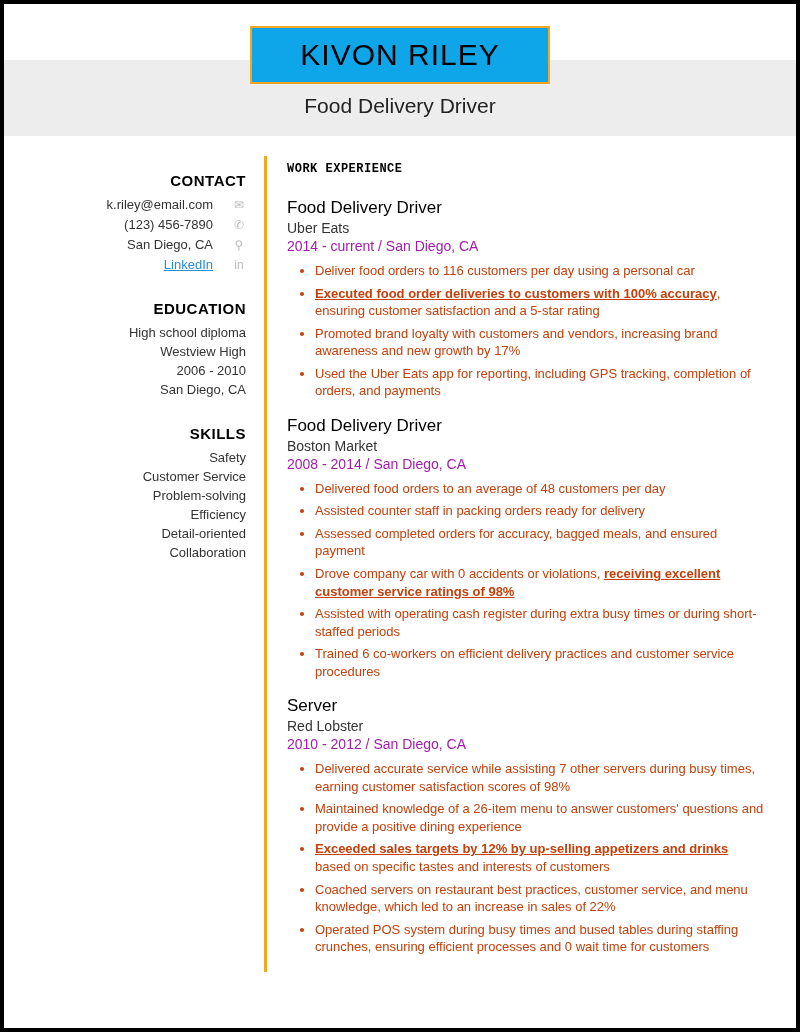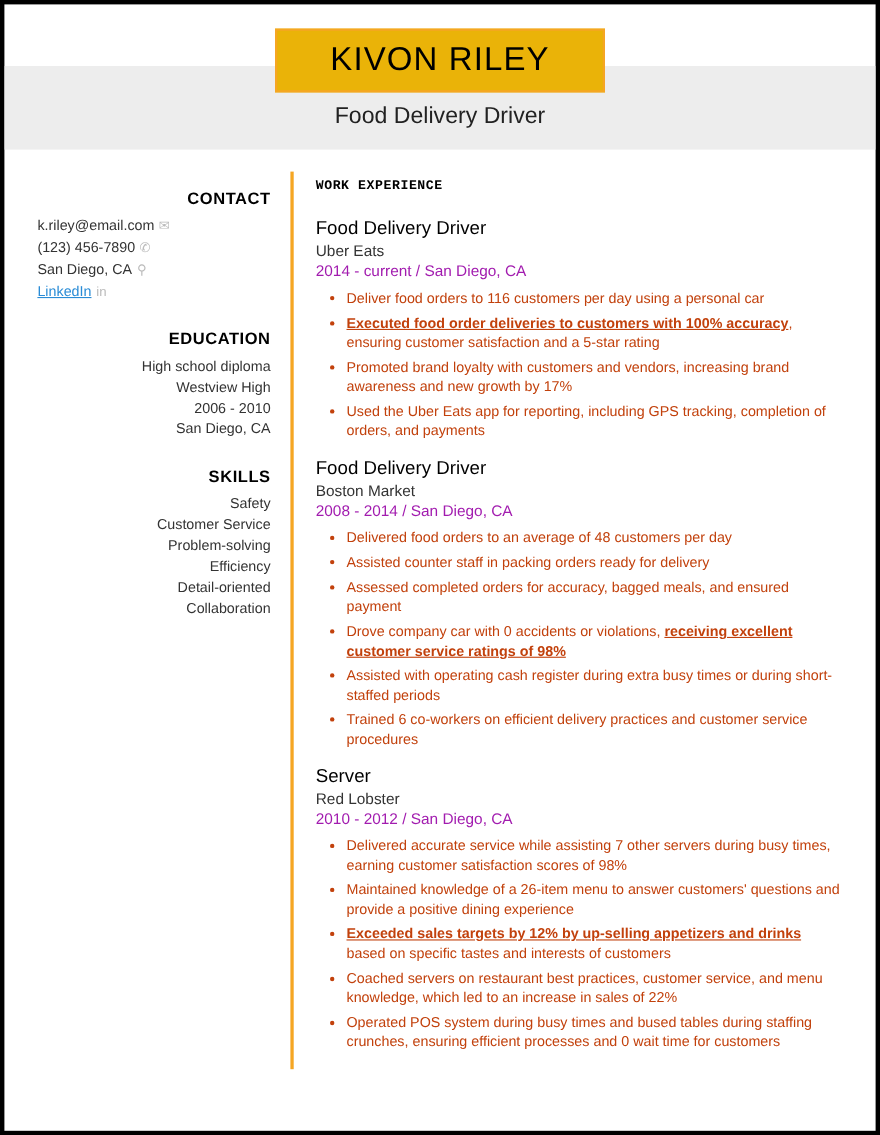--- a/index.html
+++ b/index.html
@@ -1,29 +1,29 @@
 <!DOCTYPE html>
 <html><head>
 <meta charset="utf-8">
 <style>
 * { margin:0; padding:0; box-sizing:border-box; }
 body { font-family: Arial, Helvetica, sans-serif; background:#fff; width:800px; height:1032px; border:4px solid #000; position:relative; color:#222; }
 .header { position:relative; }
-.name-box { width:300px; margin:22px auto 0; border:2px solid #f5a623; padding:10px 0; text-align:center; position:relative; z-index:2; background:#eab308; }
+.name-box { width:300px; margin:22px auto 0; border:2px solid #f5a623; padding:10px 0; text-align:center; position:relative; z-index:2; background:#0ea5e9; }
 .name-box h1 { font-size:30px; font-weight:400; letter-spacing:1px; color:#000; }
 .title-band { background:#ededed; margin-top:-24px; padding:34px 0 18px; text-align:center; }
 .title-band h2 { font-size:21px; font-weight:400; color:#222; }
 .content { display:flex; padding:20px 30px 30px 30px; }
 .left { width:230px; text-align:right; padding-right:18px;margin-top:10px; }
 .divider { width:3px; background:#f5a623; align-self:stretch; }
 .right { flex:1; padding-left:20px; }
 .section-h { font-size:15px; font-weight:bold; letter-spacing:0.5px; color:#000; margin-bottom:8px; }
 .left .section-h { margin-top:28px; }
 .left .section-h:first-child { margin-top:6px; }
-.contact-line { font-size:13px; color:#333; margin-bottom:5px; display:flex; justify-content:flex-start; align-items:center; gap:2px; }
+.contact-line { font-size:13px; color:#333; margin-bottom:5px; display:flex; justify-content:flex-end; align-items:center; gap:19px; }
 .contact-line .ic { color:#bbb; font-size:12px; width:14px; text-align:center; }
 .link { color:#2a8cd6; text-decoration:underline; }
 .edu-line, .skill-line { font-size:13px; color:#333; margin-bottom:4px; }
 .right .section-h { font-size:12px; margin-bottom:22px; margin-top:6px;font-family:Liberation Mono, monospace; }
 .job { margin-bottom:16px; }
 .job-title { font-size:17px; color:#000; margin-bottom:2px; }
 .job-company { font-size:14px; color:#333; margin-bottom:2px; }
 .job-meta { font-size:14px; color:#a21caf; margin-bottom:8px; }
 .job ul { list-style:disc; padding-left:28px; }
 .job li { font-size:13px; color:#c2410c; margin-bottom:5px; line-height:1.35; }

